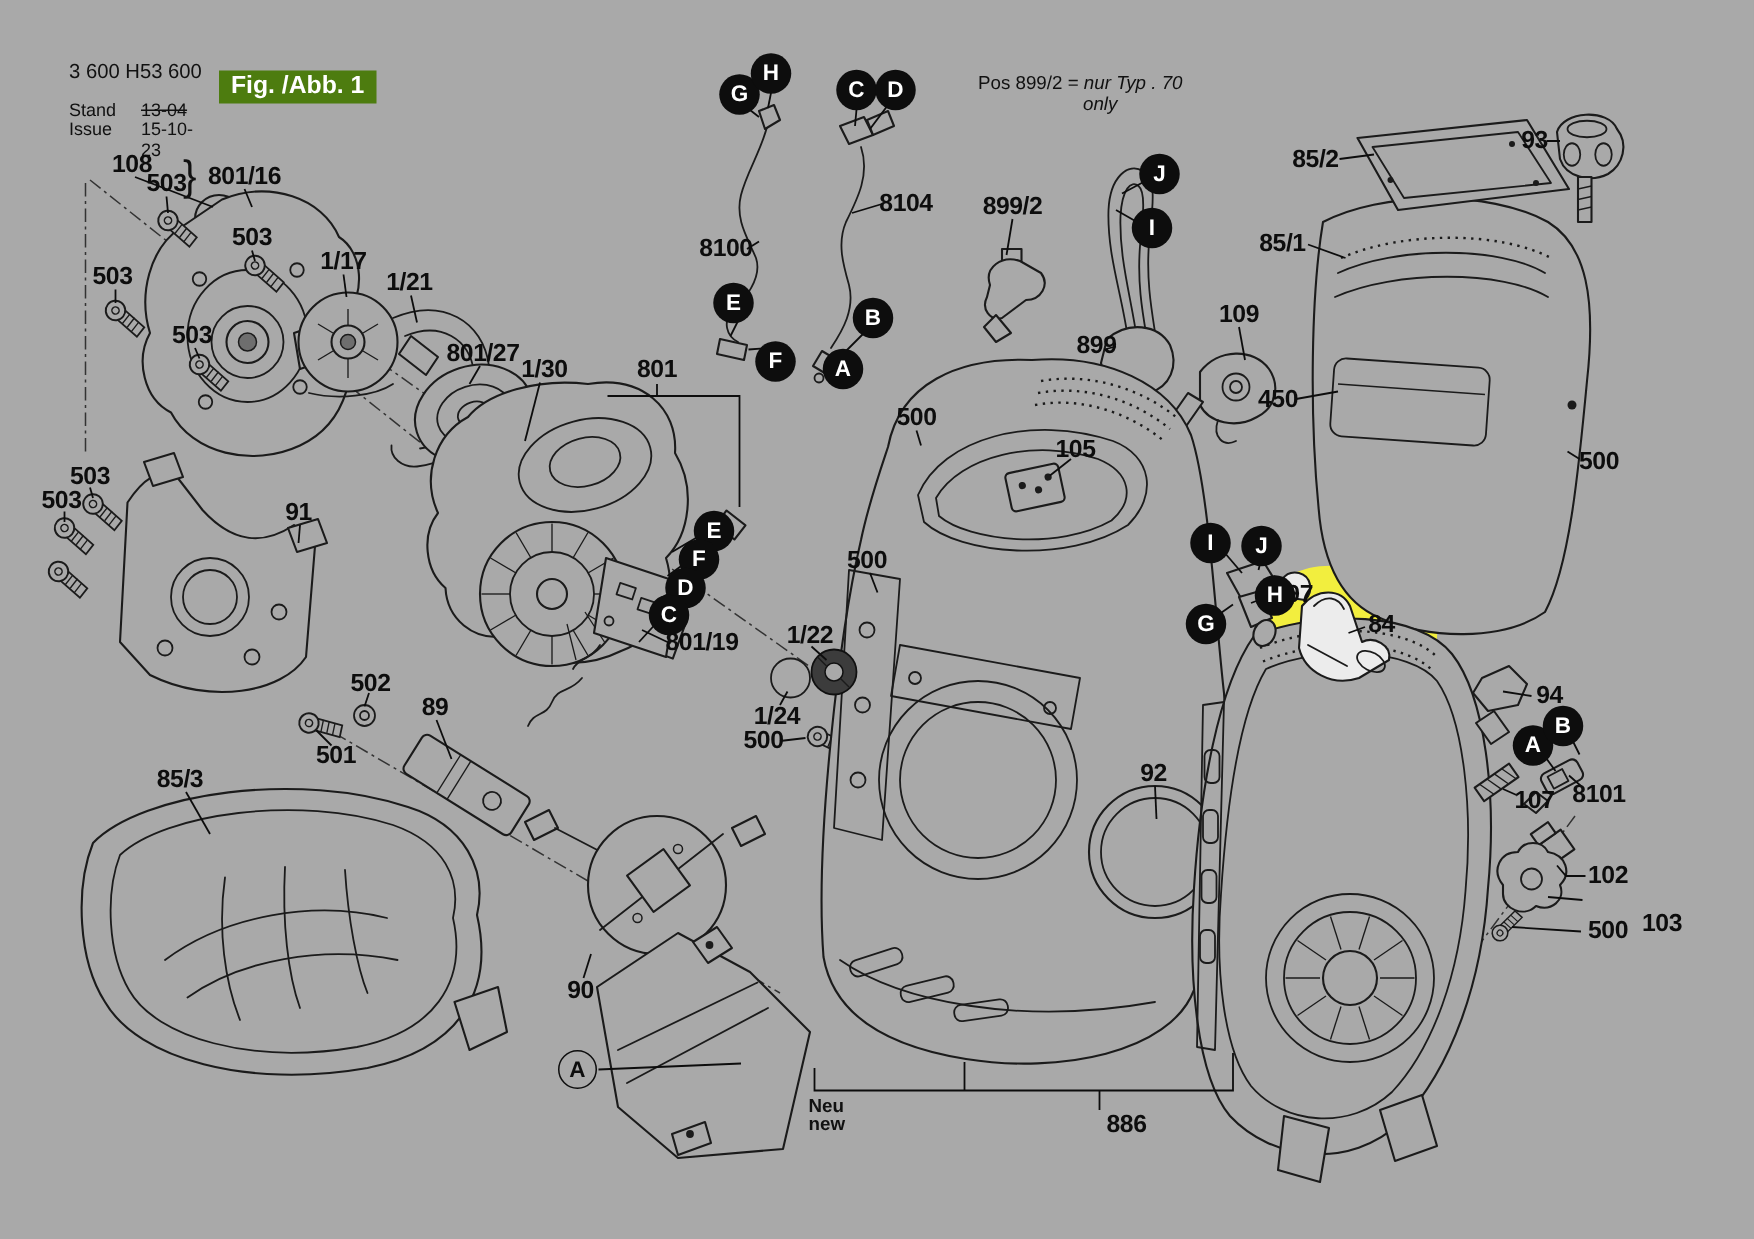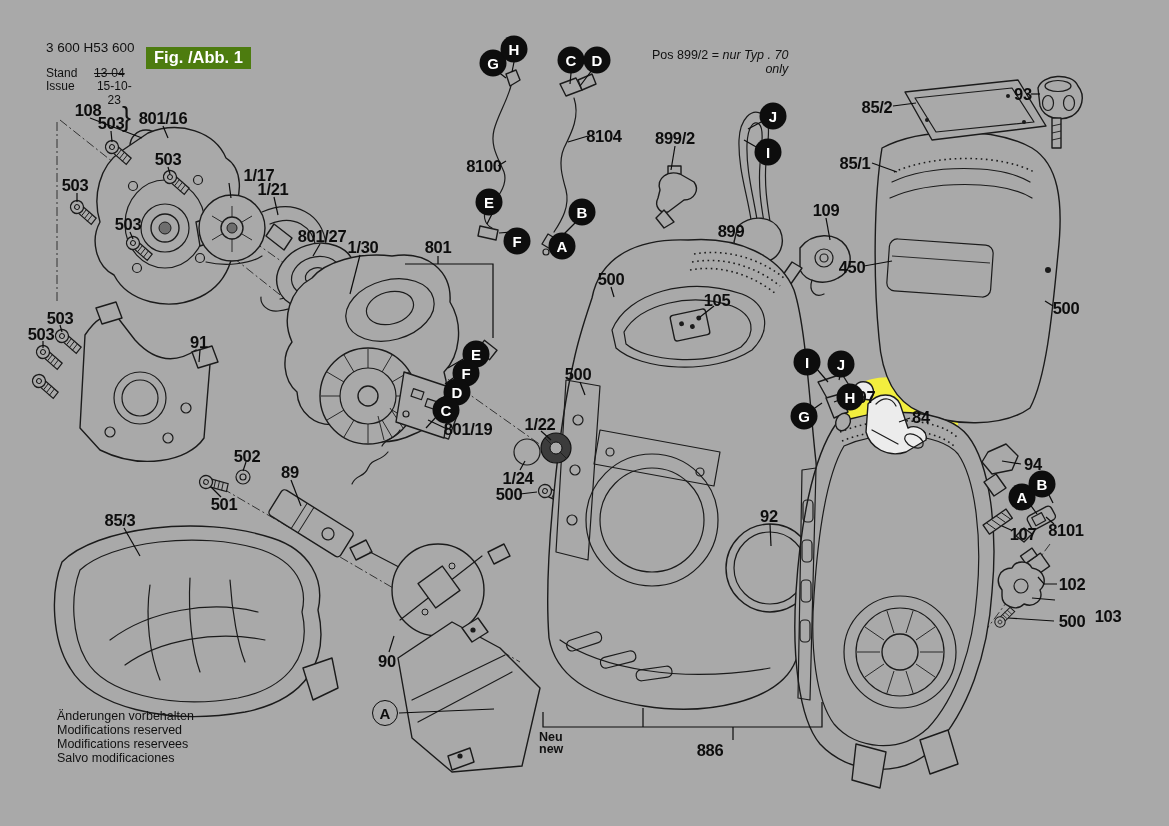--- a/index.html
+++ b/index.html
@@ -8,26 +8,26 @@
   #art{position:absolute;left:0;top:0;z-index:1;}
   #overlay{position:absolute;left:0;top:0;width:1169px;height:669px;z-index:3;pointer-events:none;}
   .part-label{position:absolute;transform:translate(-50%,-50%);font-weight:bold;font-size:16.5px;
               letter-spacing:-0.3px;white-space:nowrap;color:#0d0d0d;}
   .callout{position:absolute;width:27px;height:27px;border-radius:50%;background:#0d0d0d;color:#fff;
            font-weight:bold;font-size:15px;display:flex;align-items:center;justify-content:center;
            transform:translate(-50%,-50%);line-height:1;}
   .callout.outline{background:#a9a9a9;color:#0d0d0d;border:1.8px solid #0d0d0d;width:24px;height:24px;}
   #title-block{position:absolute;left:46px;top:40px;font-size:13px;}
   #model-no{font-size:13.5px;}
-  .si-row{position:absolute;font-size:12px;text-align:center;}
+  .si-row{position:absolute;font-size:12px;}
   #brace{position:absolute;left:76px;top:62px;font-size:27px;font-weight:normal;transform:scaleY(1.05);}
   .strike{text-decoration:line-through;}
   #fig-box{position:absolute;left:146px;top:47px;background:#4d7c0f;color:#fff;font-weight:bold;
            font-size:16.5px;padding:1px 8px 2px 8px;}
-  #type-note{position:absolute;left:652px;top:48px;font-size:12.5px;text-align:right;}
+  #type-note{position:absolute;left:652px;top:48px;font-size:12.5px;}
   #type-note .it{font-style:italic;}
   #neu-label{position:absolute;left:539px;top:731px;font-weight:bold;font-size:12.5px;line-height:12px;}
   #footer-note{position:absolute;left:57px;top:709px;font-size:12.5px;line-height:14px;}
   svg .p{fill:#a9a9a9;stroke:#1b1b1b;stroke-width:1.4;stroke-linejoin:round;stroke-linecap:round;}
   svg .pw{fill:#ececec;stroke:#1b1b1b;stroke-width:1.4;stroke-linejoin:round;}
   svg .ln{fill:none;stroke:#1b1b1b;stroke-width:1.2;stroke-linejoin:round;stroke-linecap:round;}
   svg .thin{fill:none;stroke:#1b1b1b;stroke-width:0.9;}
   svg .lead{fill:none;stroke:#0d0d0d;stroke-width:1.2;}
   svg .dash{fill:none;stroke:#333;stroke-width:1;stroke-dasharray:9 3 2 3;}
   svg .dots{fill:none;stroke:#1b1b1b;stroke-width:1.6;stroke-dasharray:1.6 3.6;}
@@ -473,35 +473,29 @@
       <span>Pos 899/2 =</span>
       <span class="it">nur Typ . 70</span>
       <div class="it" style="margin-left:70px">only</div>
     </div>
 
     <div id="neu-label">
       <div>Neu</div>
       <div>new</div>
     </div>
 
-    <div id="footer-note">
-        <div>Änderungen vorbehalten</div>
-        <div>Modifications reserved</div>
-        <div>Modifications reservees</div>
-        <div>Salvo modificaciones</div>
-      </div>
 
     <div id="labels">
         <div class="part-label" style="left: 88px; top: 110px;">108</div>
         <div class="part-label" style="left: 111px; top: 123px;">503</div>
         <div class="part-label" style="left: 163px; top: 118px;">801/16</div>
         <div class="part-label" style="left: 168px; top: 159px;">503</div>
         <div class="part-label" style="left: 75px; top: 185px;">503</div>
         <div class="part-label" style="left: 128px; top: 224px;">503</div>
-        <div class="part-label" style="left: 229px; top: 175px; margin-left: 30px;">1/17</div>
+        <div class="part-label" style="left: 229px; top: 175px;">1/17</div>
         <div class="part-label" style="left: 273px; top: 189px;">1/21</div>
         <div class="part-label" style="left: 322px; top: 236px;">801/27</div>
         <div class="part-label" style="left: 363px; top: 247px;">1/30</div>
         <div class="part-label" style="left: 438px; top: 247px;">801</div>
         <div class="part-label" style="left: 468px; top: 429px;">801/19</div>
         <div class="part-label" style="left: 484px; top: 166px;">8100</div>
         <div class="part-label" style="left: 604px; top: 136px;">8104</div>
         <div class="part-label" style="left: 675px; top: 138px;">899/2</div>
         <div class="part-label" style="left: 731px; top: 231px;">899</div>
         <div class="part-label" style="left: 826px; top: 210px;">109</div>
@@ -518,21 +512,21 @@
         <div class="part-label" style="left: 509px; top: 494px;">500</div>
         <div class="part-label" style="left: 60px; top: 318px;">503</div>
         <div class="part-label" style="left: 41px; top: 334px;">503</div>
         <div class="part-label" style="left: 199px; top: 342px;">91</div>
         <div class="part-label" style="left: 247px; top: 456px;">502</div>
         <div class="part-label" style="left: 224px; top: 504px;">501</div>
         <div class="part-label" style="left: 290px; top: 472px;">89</div>
         <div class="part-label" style="left: 120px; top: 520px;">85/3</div>
         <div class="part-label" style="left: 387px; top: 661px;">90</div>
         <div class="part-label" style="left: 769px; top: 516px;">92</div>
-        <div class="part-label" style="left: 710px; top: 750px;">886</div>
+        <div class="part-label" style="left: 751px; top: 750px;">886</div>
         <div class="part-label" style="left: 862px; top: 381px; margin-top: 16px;">897</div>
         <div class="part-label" style="left: 921px; top: 417px;">84</div>
         <div class="part-label" style="left: 1033px; top: 464px;">94</div>
         <div class="part-label" style="left: 1066px; top: 530px;">8101</div>
         <div class="part-label" style="left: 1023px; top: 534px;">107</div>
         <div class="part-label" style="left: 1072px; top: 584px;">102</div>
         <div class="part-label" style="left: 1108px; top: 600px; margin-top: 16px;">103</div>
         <div class="part-label" style="left: 1072px; top: 621px;">500</div>
         <div class="callout" style="left: 493px; top: 63px;">G</div>
         <div class="callout" style="left: 514px; top: 49px;">H</div>

